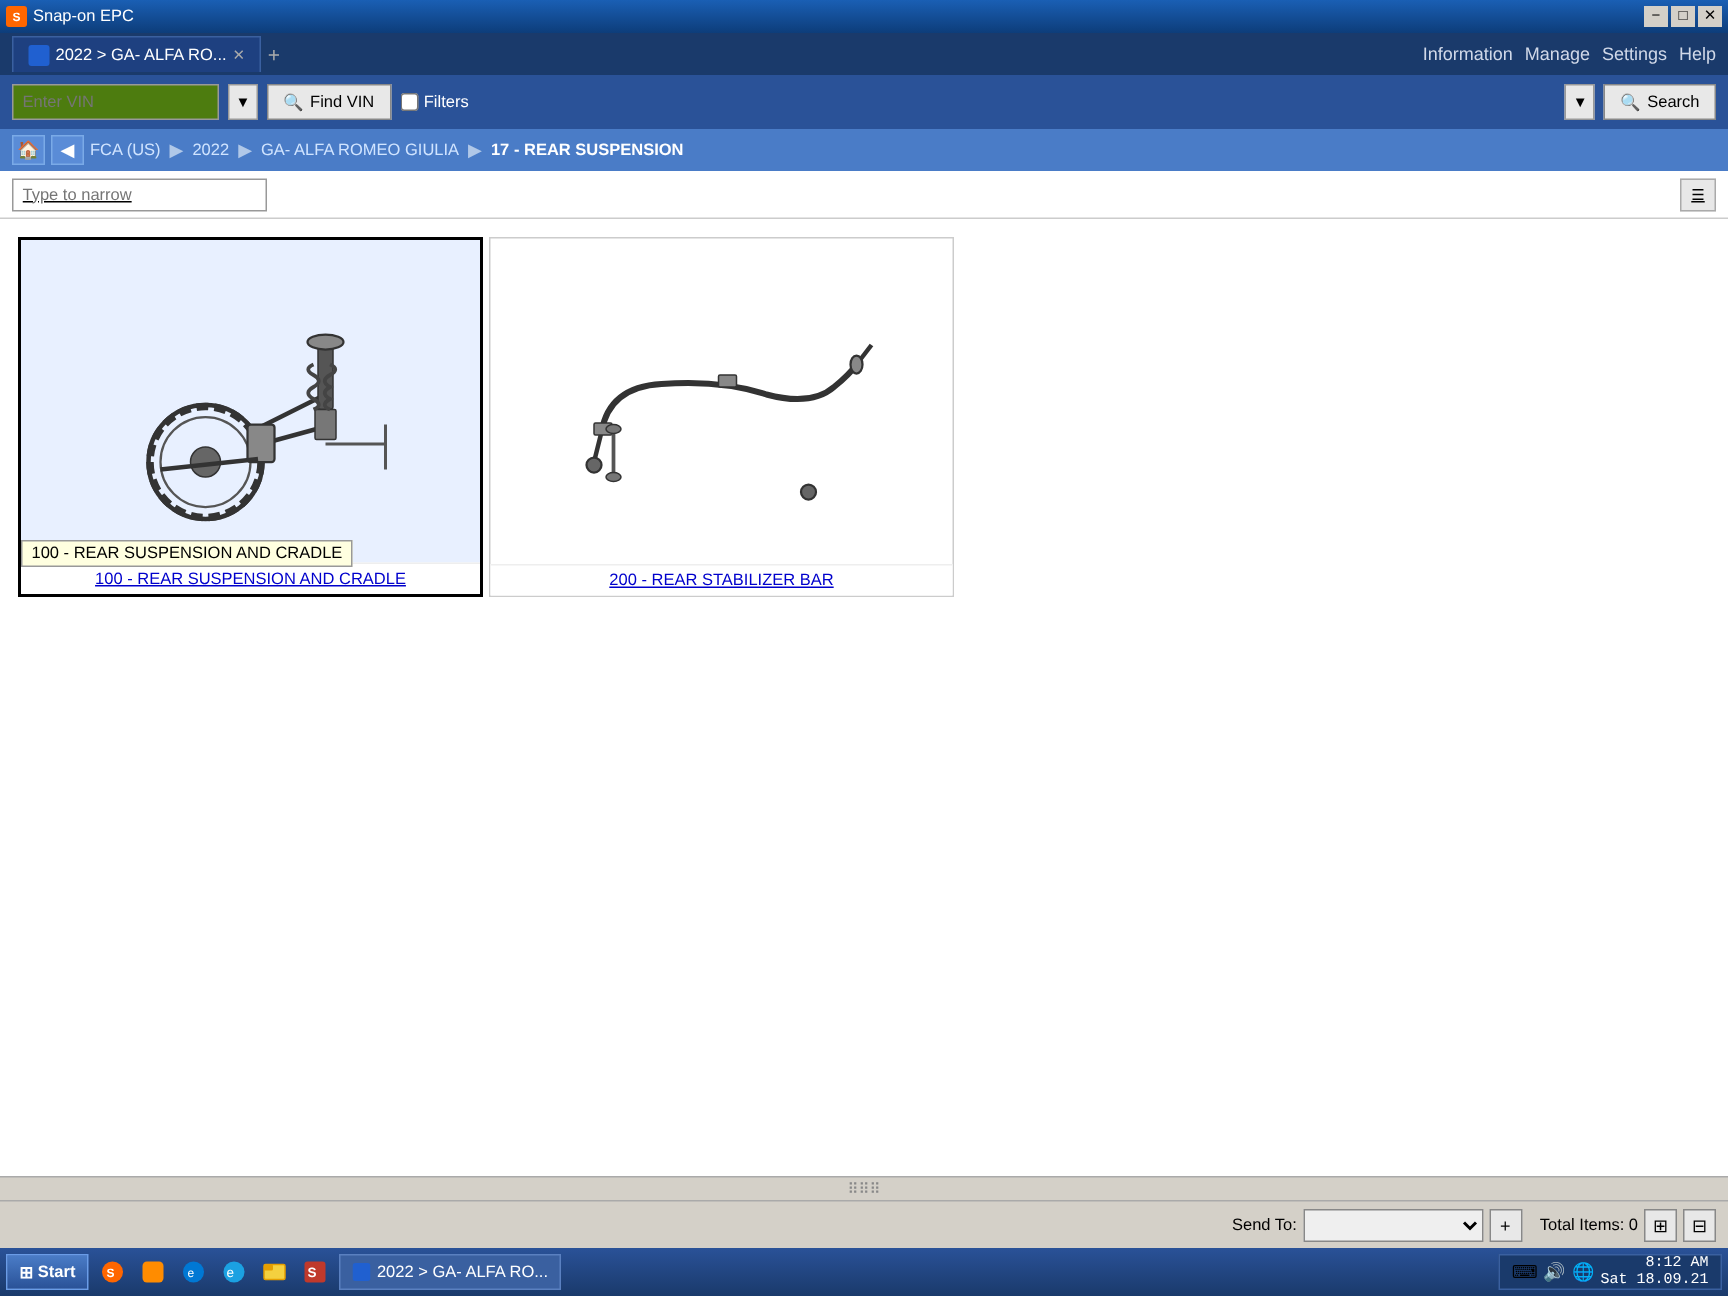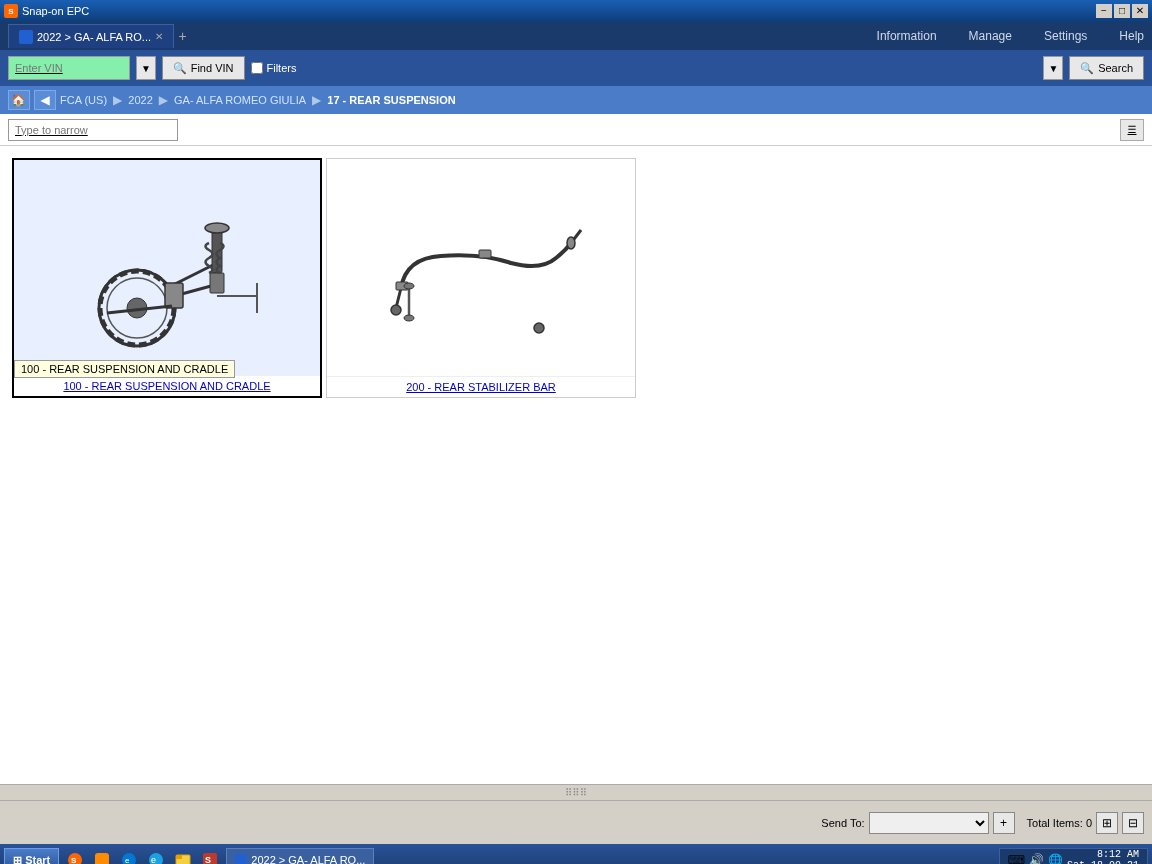--- a/index.html
+++ b/index.html
@@ -41,40 +41,39 @@
       font-size: 11px;
       display: flex;
       align-items: center;
       gap: 4px;
       cursor: pointer;
       height: 24px;
     }
     #menubar .tab .tab-icon { width: 14px; height: 14px; background: #2060d0; border-radius: 2px; }
     #menubar .tab .close-x { font-size: 10px; color: #aaa; }
     #menubar .new-tab-btn { color: #aaa; font-size: 14px; cursor: pointer; margin-left: 4px; }
-    #menubar .menu-right { display: flex; gap: 32px; }
+    #menubar .menu-right { display: flex; gap: 8px; }
     #menubar .menu-right span { color: #d0d8e8; font-size: 12px; cursor: pointer; }
 
     
     #toolbar {
       background: #2a5298;
       height: 36px;
       display: flex;
       align-items: center;
       padding: 0 8px;
       gap: 6px;
     }
     #toolbar .vin-input {
-      width: 122px;
+      width: 138px;
       height: 24px;
       border: 1px solid #999;
       padding: 2px 6px;
       font-size: 11px;
-      background: #86efac;
-      text-decoration: underline;
+      background: #4d7c0f;
     }
     #toolbar .vin-dropdown {
       width: 20px;
       height: 24px;
       background: #e8e8e8;
       border: 1px solid #999;
       cursor: pointer;
       display: flex;
       align-items: center;
       justify-content: center;
@@ -255,21 +254,21 @@
       display: flex;
       align-items: center;
       justify-content: center;
       font-size: 10px;
       color: #888;
     }
 
     
     #statusbar {
       background: #d4d0c8;
-      height: 44px;
+      height: 32px;
       border-top: 1px solid #aaa;
       display: flex;
       align-items: center;
       padding: 0 8px;
       gap: 8px;
       font-size: 11px;
     }
     #statusbar .send-to { display: flex; align-items: center; gap: 4px; margin-left: auto; }
     #statusbar .send-to select {
       width: 120px;

